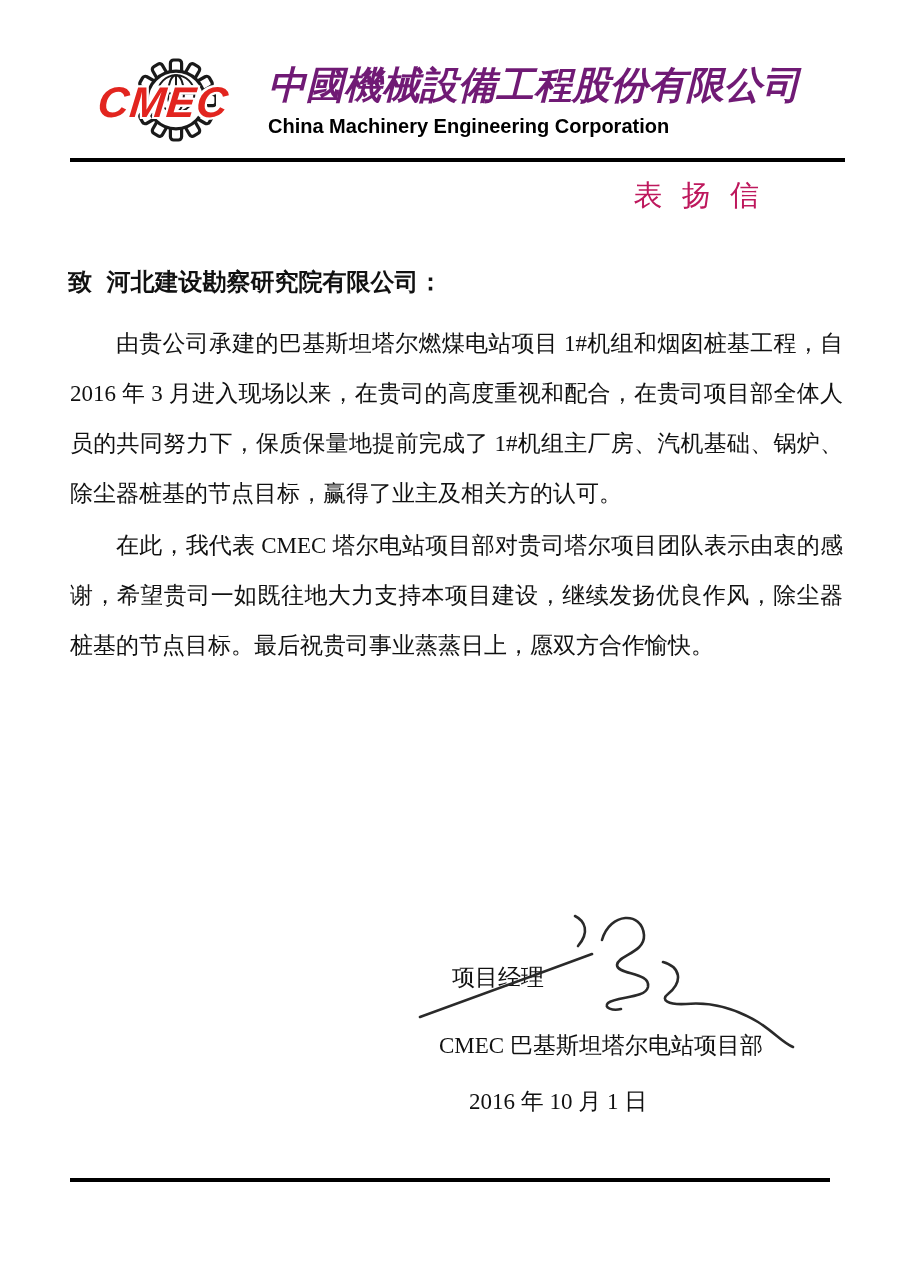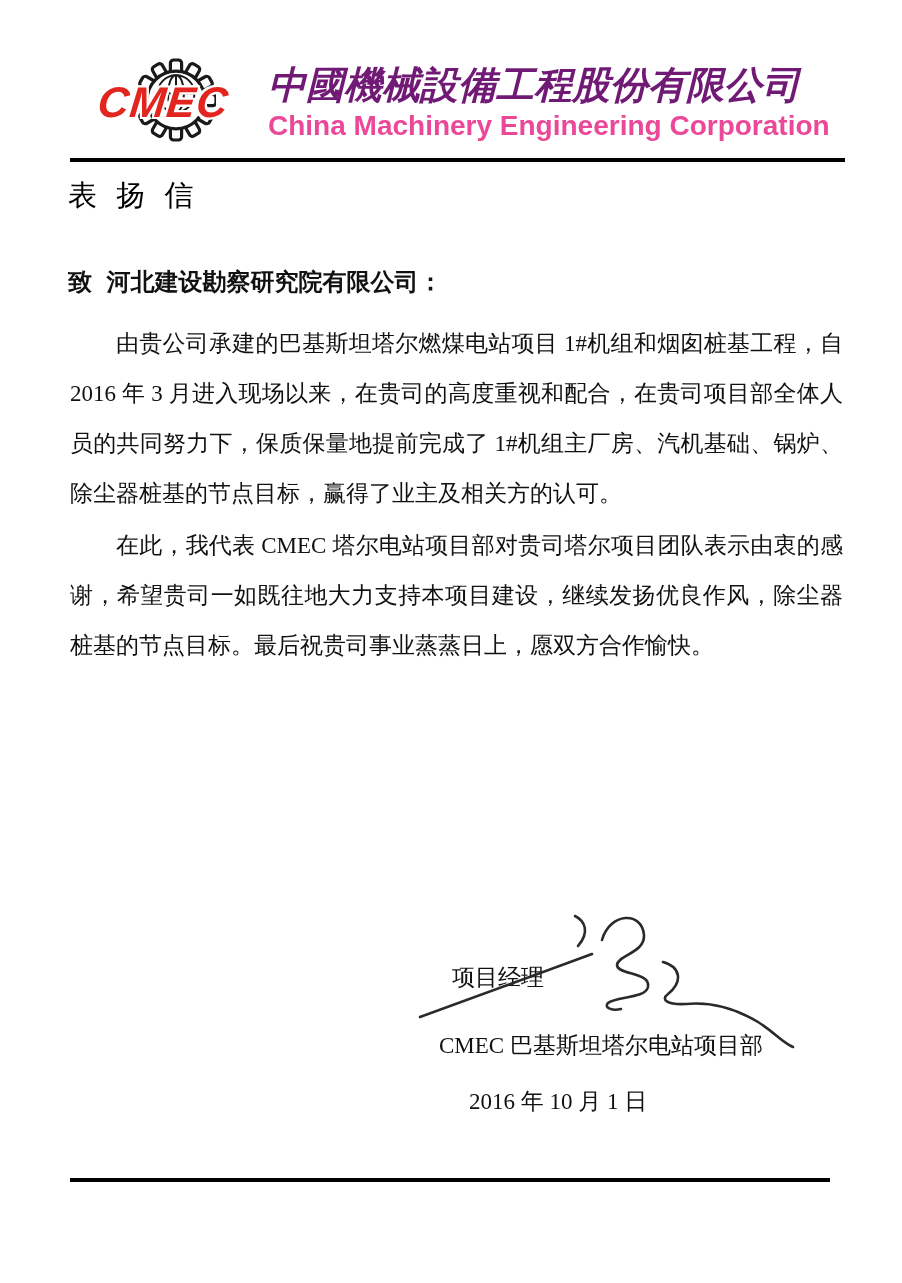--- a/index.html
+++ b/index.html
@@ -22,29 +22,29 @@
                 -2px -2px 0 #fff, 2px 2px 0 #fff, -2px 2px 0 #fff, 2px -2px 0 #fff;
   }
   .logo-names { margin-left:20px; white-space:nowrap; }
   .logo-cn {
     font-family:"DejaVu Serif","Liberation Serif",serif;
     font-style:italic; font-weight:bold; font-size:38px; line-height:50px;
     color:#701a75; letter-spacing:0px;
   }
   .logo-en {
     font-family:"Liberation Sans","DejaVu Sans",sans-serif;
-    font-weight:bold; font-size:28px; line-height:32px; color:#ec4899;
+    font-weight:bold; font-size:20px; line-height:32px; color:#000000;
   }
   .header-rule { height:4px; background:#000; margin:8px 57px 0 70px; }
 
   
   .letter { margin:0 57px 0 68px; }
   .title {
-    margin-top:13px; text-align:left; padding-right:80px;
-    color:#000000; font-size:29px; line-height:40px; letter-spacing:6px;
+    margin-top:13px; text-align:right; padding-right:80px;
+    color:#be185d; font-size:29px; line-height:40px; letter-spacing:6px;
     font-weight:normal;
   }
   .salutation { margin-top:52px; font-weight:bold; font-size:24px; line-height:34px;font-family:Liberation Mono, monospace; }
   .body-para {
     margin:2px; text-indent:2em; font-size:23px; line-height:50px;
     text-align:justify; text-justify:inter-ideograph;
   }
   .body-para:first-of-type { margin-top:18px; }
 
   

